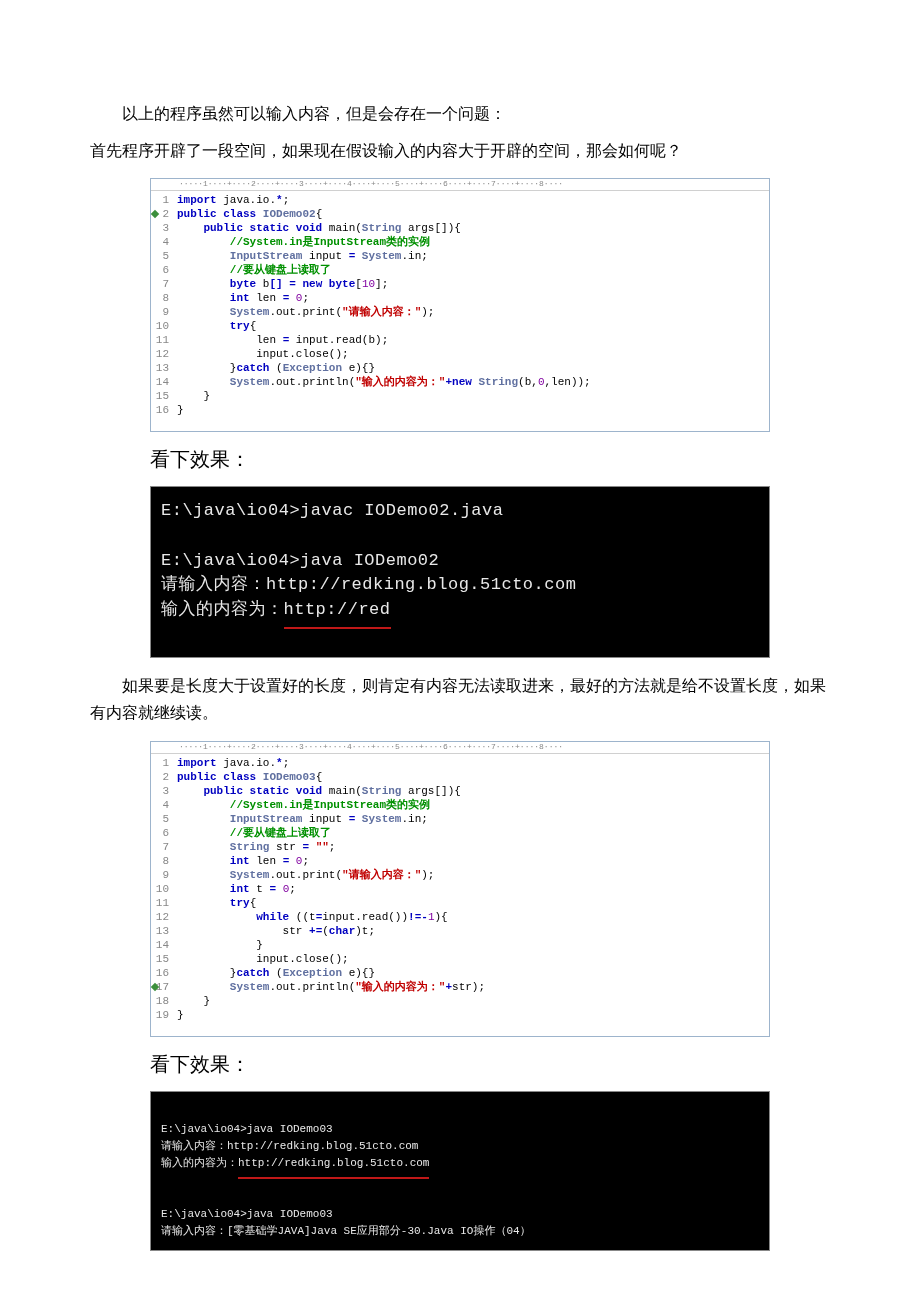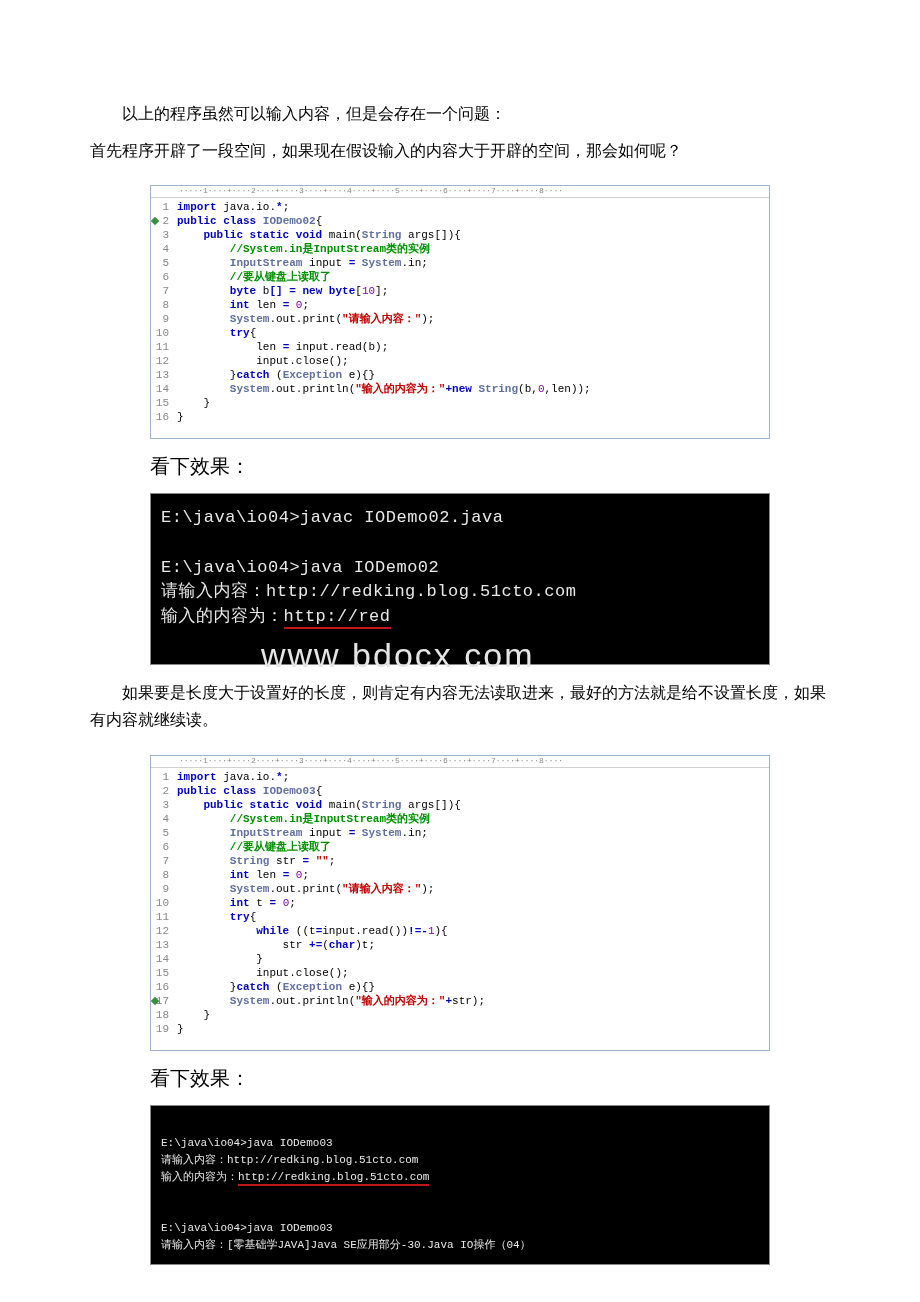--- a/index.html
+++ b/index.html
@@ -13,21 +13,21 @@
 .para {
   font-size: 16px;
   line-height: 1.7;
   color: #000;
   margin-bottom: 10px;
 }
 .para.indent { text-indent: 2em; }
 .code-box {
   border: 1px solid #9db4cc;
   background: #fff;
-  margin: 21px 60px 10px 60px;
+  margin: 14px 60px 10px 60px;
   font-family: "Courier New", monospace;
   font-size: 11px;
   position: relative;
 }
 .code-ruler {
   height: 12px;
   background: #fff;
   border-bottom: 1px solid #d0d0d0;
   font-size: 8px;
   color: #888;
@@ -74,21 +74,21 @@
 }
 .terminal.big { font-size: 17px; line-height: 1.45; letter-spacing: 0.5px; }
 .terminal.small { font-size: 11px; line-height: 1.55; }
 .tline { white-space: pre-wrap; }
 .cursor {
   display: inline-block;
   width: 9px; height: 16px;
   background: #e8e8e8;
   vertical-align: text-bottom;
 }
-.underline-red { border-bottom: 2px solid #c01818; padding-bottom: 1px; }
+.underline-red { border-bottom: 2px solid #c01818; padding-bottom: 8px; }
 .watermark {
   position: absolute;
   color: #e6e6e6;
   font-size: 34px;
   letter-spacing: 2px;
   pointer-events: none;
   z-index: 5;
   font-family: Arial, sans-serif;
 }
 </style>
@@ -117,21 +117,20 @@
       <div class="code-line"><span class="lineno">14</span><span class="content"><span class="plain">        </span><span class="cls">System</span><span class="plain">.out.println(</span><span class="str">"输入的内容为："</span><span class="kw">+</span><span class="kw">new </span><span class="cls">String</span><span class="plain">(b,</span><span class="num">0</span><span class="plain">,len));</span></span></div>
       <div class="code-line"><span class="lineno">15</span><span class="content"><span class="plain">    }</span></span></div>
       <div class="code-line"><span class="lineno">16</span><span class="content"><span class="plain">}</span></span></div>
     </div>
 <div class="marker" style="top: 32px;"></div>
   </div>
 
 <p class="label">看下效果：</p>
 
 <div class="terminal big" id="term1" style="position:relative;">
-  <span class="watermark" style="left:110px; bottom:-16px;">www    bdocx   com</span>
 <div class="tline">E:\java\io04&gt;javac IODemo02.java</div>
     <div class="tline">&nbsp;</div>
     <div class="tline">E:\java\io04&gt;java IODemo02</div>
     <div class="tline"><span>请输入内容：http://redking.blog.51cto.com</span></div>
     <div class="tline"><span>输入的内容为：</span><span class="underline-red">http://red</span></div>
     <div class="tline">&nbsp;</div>
   </div>
 
 <p class="para indent">如果要是长度大于设置好的长度，则肯定有内容无法读取进来，最好的方法就是给不设置长度，如果有内容就继续读。</p>
 

